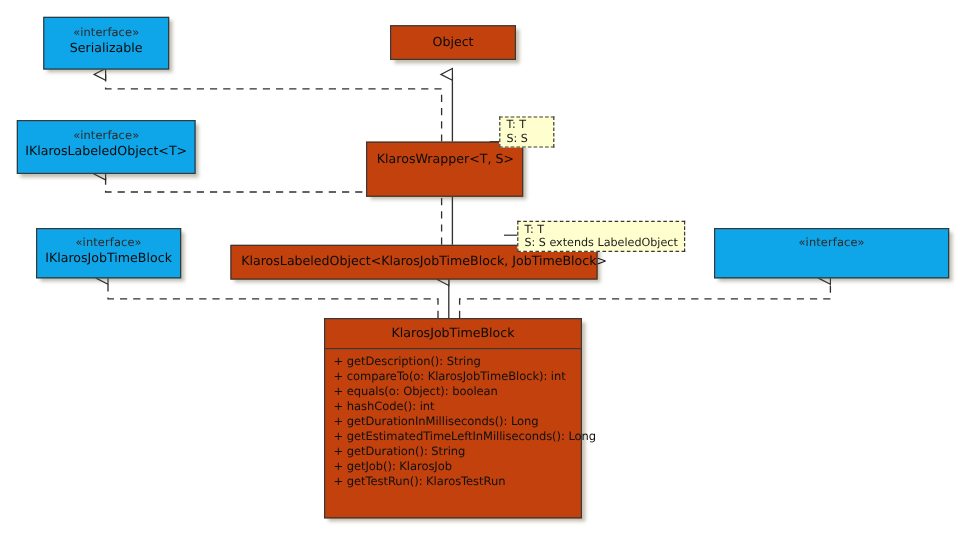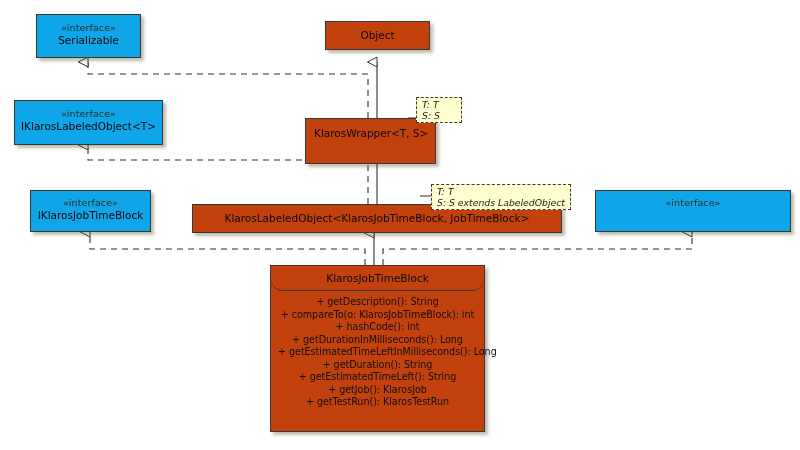--- a/index.html
+++ b/index.html
@@ -52,41 +52,38 @@
     white-space: nowrap;
   }
   .iface .inner {
     padding-top: 7px;
   }
   .cls .titlebar {
     padding: 6px 8px 5px 8px;
   }
   .cls.compart > .titlebar {
     border-bottom: 1px solid #383838;
-    border-radius: 12px;
   }
   .members {
     padding: 5px 7px 6px 7px;
-    text-align: center;
   }
   .member {
     font-size: 9.6px;
     line-height: 12.55px;
     color: #101010;
     white-space: nowrap;
     letter-spacing: -0.05px;
   }
   .note {
     position: absolute;
     box-sizing: border-box;
     border: 1px dashed #3a3a3a;
     background: #FEFECE;
     padding: 2px 5px 3px 5px;
     z-index: 7;
-    font-style: italic;
   }
   .note .nline {
     font-size: 9.3px;
     line-height: 10.6px;
     color: #1a1a1a;
     white-space: nowrap;
   }
 </style>
 </head>
 <body>
@@ -167,21 +164,21 @@
     <div class="nline">S: S</div>
   </div>
 
   <div class="node iface" style="left:30px; top:190px; width:121px; height:42px;">
     <div class="inner" style="padding-top:6px;">
       <div class="stereo">«interface»</div>
       <div class="nname">IKlarosJobTimeBlock</div>
     </div>
   </div>
 
-  <div class="node cls" style="left:192px; top:204px; width:370px; height:29px;">
+  <div class="node cls" style="left:192px; top:204px; width:306px; height:29px;">
     <div class="titlebar" style="padding-top:7px;">
       <div class="nname">KlarosLabeledObject&lt;KlarosJobTimeBlock, JobTimeBlock&gt;</div>
     </div>
   </div>
 
   <div class="note" style="left:431px; top:184px; width:140px; height:26px;">
     <div class="nline">T: T</div>
     <div class="nline">S: S extends LabeledObject</div>
   </div>
 
@@ -191,23 +188,23 @@
     </div>
   </div>
 
   <div class="node cls compart" style="left:270px; top:265px; width:215px; height:167px;">
     <div class="titlebar">
       <div class="nname">KlarosJobTimeBlock</div>
     </div>
     <div class="members">
       <div class="member">+ getDescription(): String</div>
       <div class="member">+ compareTo(o: KlarosJobTimeBlock): int</div>
+      <div class="member">+ equals(o: Object): boolean</div>
       <div class="member">+ hashCode(): int</div>
       <div class="member">+ getDurationInMilliseconds(): Long</div>
       <div class="member">+ getEstimatedTimeLeftInMilliseconds(): Long</div>
       <div class="member">+ getDuration(): String</div>
-      <div class="member">+ getEstimatedTimeLeft(): String</div>
       <div class="member">+ getJob(): KlarosJob</div>
       <div class="member">+ getTestRun(): KlarosTestRun</div>
     </div>
   </div>
 
 </div>
 
 </body></html>

